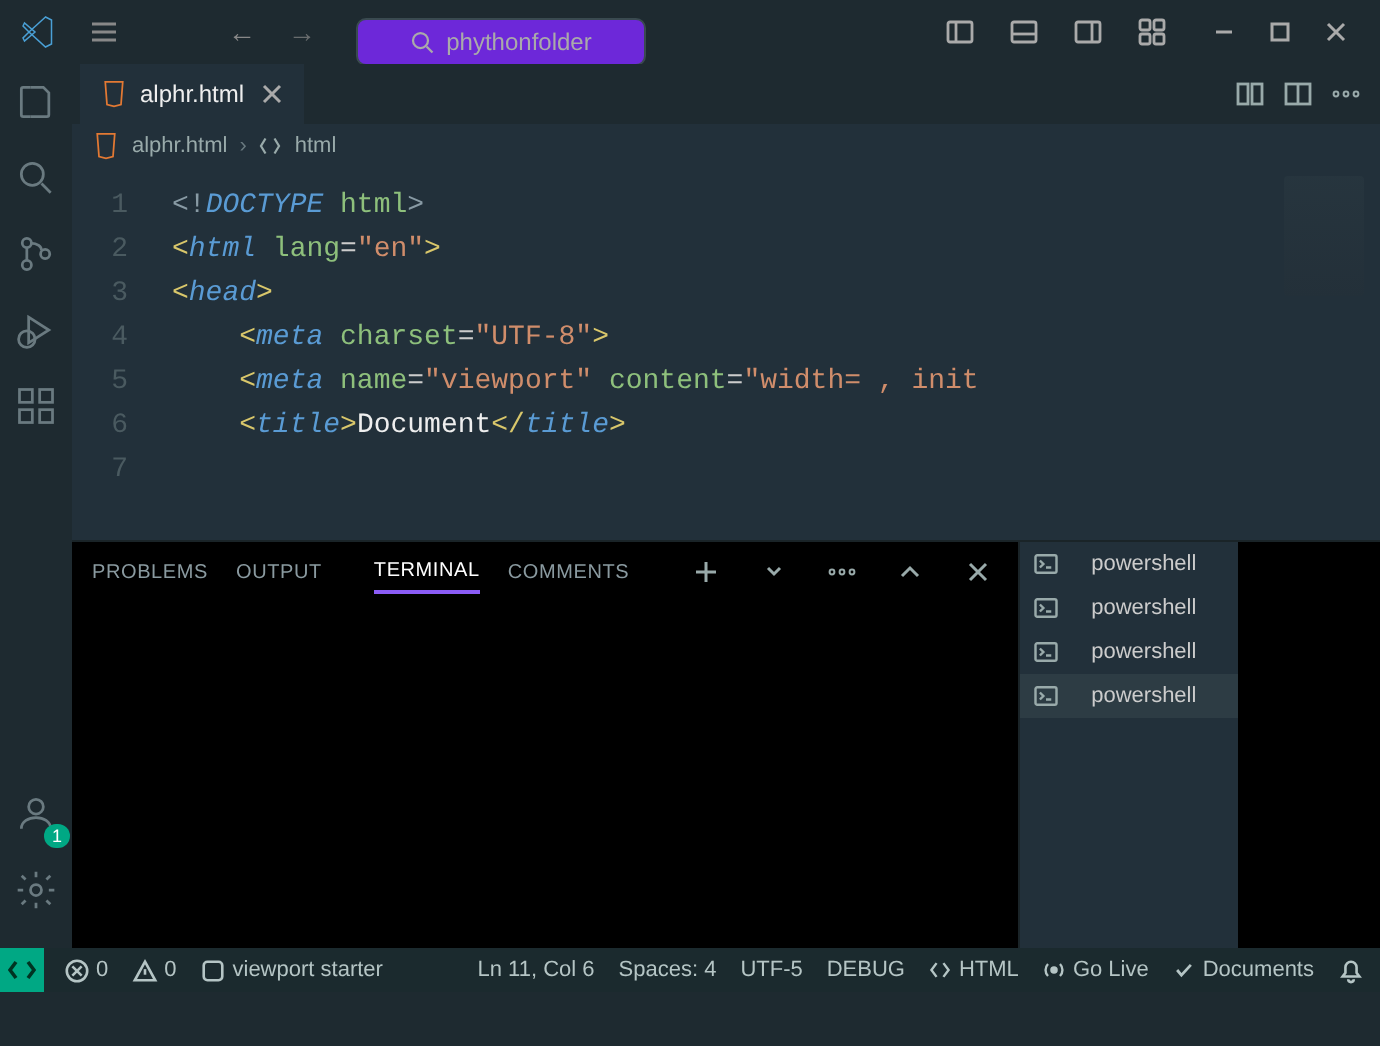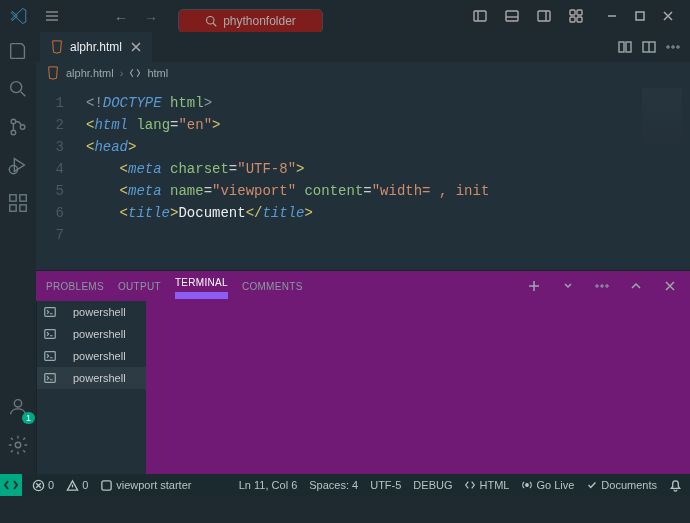--- a/index.html
+++ b/index.html
@@ -2,21 +2,21 @@
 <html><head>
 <meta charset="utf-8">
 <style>
 * { margin:0; padding:0; box-sizing:border-box; }
 html,body { width:690px; height:523px; background:#1e2a30; font-family:"Segoe UI",sans-serif; font-size:12px; color:#ccc; overflow:hidden; }
 .title-bar { height:32px; display:flex; align-items:center; padding:0 8px; background:#1e2a30; }
 .vscode-logo { width:18px; height:18px; margin:0 10px 0 2px; color:#4aa0d6; }
 .menu-toggle, .nav-arrow { color:#888; padding:4px 6px; cursor:pointer; border-radius:3px; }
 .nav-arrow { padding:4px 8px; font-size:14px; opacity:.7; }
 .nav-arrow.enabled { opacity:1; }
-.search-box { flex:1; max-width:280px; margin-left:12px; background:#7f1d1d; border:1px solid #3a4a50; border-radius:5px; height:24px; display:flex; align-items:center; font-size:12px; color:#aaa; justify-content:center;margin-top:10px; }
+.search-box { flex:1; max-width:280px; margin-left:12px; background:#6d28d9; border:1px solid #3a4a50; border-radius:5px; height:24px; display:flex; align-items:center; font-size:12px; color:#aaa; justify-content:center;margin-top:10px; }
 .search-box svg { margin-right:6px; }
 .title-spacer { flex:1; }
 .layout-icons { display:flex; gap:4px; }
 .layout-icons .icon, .win-controls .wc { width:28px; height:28px; display:flex; align-items:center; justify-content:center; color:#aaa; cursor:pointer; border-radius:3px; }
 .win-controls { display:flex; margin-left:8px; }
 .body-row { height:442px; display:flex; }
 .activity-bar { width:36px; background:#1e2a30; display:flex; flex-direction:column; align-items:center; padding-top:4px; gap:8px; position:relative; }
 .activity-bar .ab { width:30px; height:30px; display:flex; align-items:center; justify-content:center; color:#6a7a80; cursor:pointer; border-radius:3px; }
 .accounts-badge { position:absolute; bottom:52px; width:30px; height:30px; display:flex; align-items:center; justify-content:center; color:#6a7a80; cursor:pointer;}
 .accounts-badge .badge { position:absolute; bottom:-2px; right:-2px; background:#00a884; color:#fff; font-size:9px; border-radius:8px; padding:1px 4px; }
@@ -39,24 +39,24 @@
 .code { padding:8px 0 0 12px; white-space:pre; }
 .t-doc { color:#889aa4; }
 .t-br { color:#d9c76b; }
 .t-tag { color:#5a9bd4;font-style:italic; }
 .t-attr { color:#8ec07c; }
 .t-str { color:#d08d6b; }
 .t-op { color:#ccc; }
 .t-txt { color:#eee; }
 .code-row { height:22px; }
 .minimap { position:absolute; right:8px; top:4px; width:40px; height:60px; background:linear-gradient(#2d3c44, #253038); opacity:.4; border-radius:2px; }
-.panel-area { height:204px; display:flex; flex-direction:column; border-top:1px solid #1a2428; background:#701a75; }
+.panel-area { height:204px; display:flex; flex-direction:row; border-top:1px solid #1a2428; background:#000000; }
 .panel-tabs { height:30px; display:flex; align-items:center; gap:14px; padding:0 10px; font-size:10px; color:#8a9aa0; }
 .panel-tabs .pt { cursor:pointer; padding:4px 0; letter-spacing:.3px; }
-.panel-tabs .pt.active { color:#fff; border-bottom:7px solid #8b5cf6; }
+.panel-tabs .pt.active { color:#fff; border-bottom:2px solid #8b5cf6;margin-left:12px; }
 .panel-tabs .spacer { flex:1; }
 .panel-tabs .ptool { width:20px; height:20px; display:flex; align-items:center; justify-content:center; cursor:pointer; color:#9aa; border-radius:3px; }
 .panel-body { flex:1; display:flex; overflow:hidden; }
 .terminal { flex:1; font-family:Consolas, "Courier New", monospace; font-size:12px; color:#e0e6e4; padding:6px 8px; position:relative; }
 .term-highlight { border:2px solid #ff3b3b; border-radius:6px; padding:3px 8px 3px 2px; display:inline-flex; align-items:center; line-height:16px; }
 .term-prompt { color:#cfc; }
 .term-cursor { display:inline-block; width:7px; height:14px; background:#d0d6d4; margin-left:0px; }
 .term-sidebar { width:110px; border-left:1px solid #1a2428; background:#22303a; font-size:11px; color:#ccc; }
 .term-sidebar .ts-item { display:flex; align-items:center; gap:16px; padding:4px 6px; cursor:pointer; }
 .term-sidebar .ts-item.active { background:#2d3c44; }

